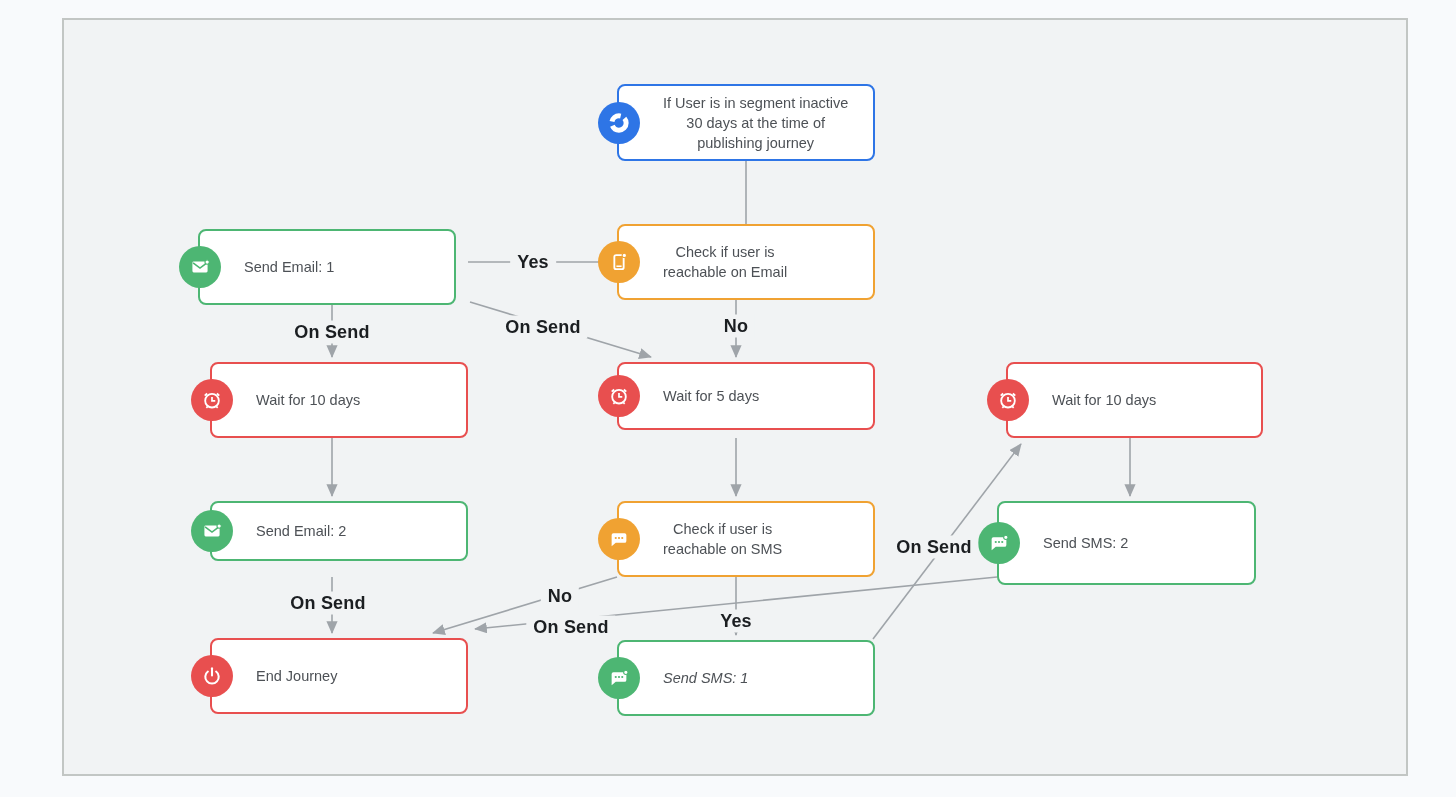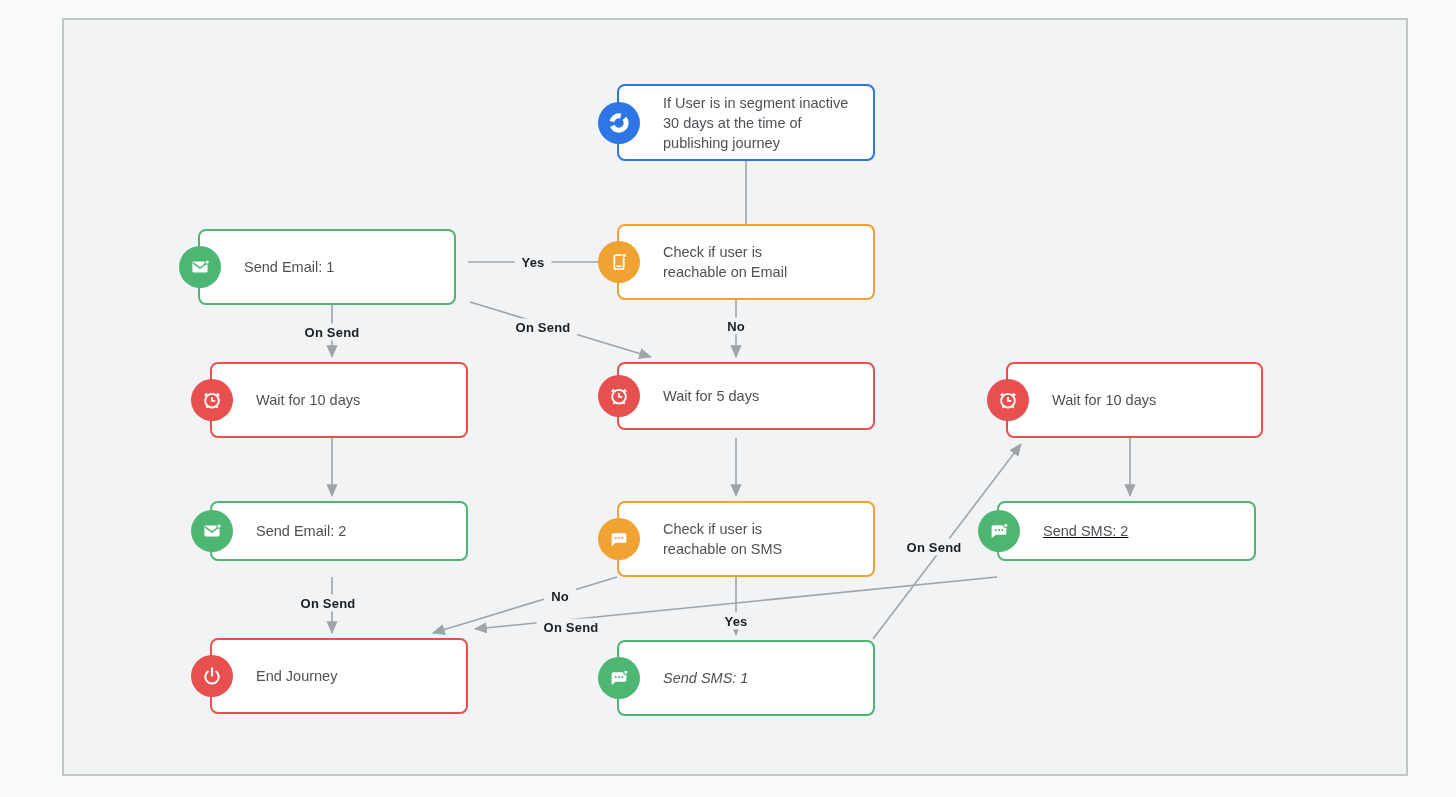--- a/index.html
+++ b/index.html
@@ -12,34 +12,35 @@
     position:absolute;box-sizing:border-box;
     background:#f1f3f4;border:2px solid #c2c6c4;
   }
   #edge-layer{position:absolute;left:0;top:0;pointer-events:none;}
   .flow-node{
     position:absolute;box-sizing:border-box;background:#ffffff;
     border:2px solid #888;border-radius:8px;
     display:flex;align-items:center;
     padding-left:44px;padding-right:12px;
     cursor:pointer;
+    text-align:center;
   }
   .node-icon{
     position:absolute;left:-21px;top:50%;margin-top:-21px;
     width:42px;height:42px;border-radius:50%;
     display:flex;align-items:center;justify-content:center;
   }
   .node-icon svg{width:26px;height:26px;display:block;}
   .node-label{
     font-size:14.5px;color:#4d5156;line-height:1.38;white-space:pre-line;
   }
   .edge-label{
     position:absolute;transform:translate(-50%,-50%);
     background:#f1f3f4;padding:1px 7px;
-    font-size:13px;font-weight:700;color:#1b1e21;letter-spacing:.2px;
+    font-size:18px;font-weight:700;color:#1b1e21;letter-spacing:.2px;
     white-space:nowrap;
   }
 </style>
 </head>
 <body style="background: rgb(248, 250, 252);">
 
 <div class="canvas-panel" style="left: 62px; top: 18px; width: 1346px; height: 758px; background: rgb(241, 243, 244); border-color: rgb(194, 198, 196);"></div>
 <svg id="edge-layer" width="1456" height="797" viewBox="0 0 1456 797">
     <defs>
       <marker id="arw" markerWidth="9" markerHeight="8" refX="7.4" refY="3.5" orient="auto">
@@ -167,21 +168,21 @@
           <circle cx="12" cy="12.6" r="6.3" fill="none" stroke="#fff" stroke-width="1.7"></circle>
           <polyline points="12,9.3 12,12.9 15,12.9" fill="none" stroke="#fff" stroke-width="1.6"></polyline>
           <line x1="7.5" y1="6" x2="5.3" y2="8" stroke="#fff" stroke-width="1.7"></line>
           <line x1="16.5" y1="6" x2="18.7" y2="8" stroke="#fff" stroke-width="1.7"></line>
           <line x1="8.1" y1="17.9" x2="6.8" y2="19.3" stroke="#fff" stroke-width="1.5"></line>
           <line x1="15.9" y1="17.9" x2="17.2" y2="19.3" stroke="#fff" stroke-width="1.5"></line>
         </svg>
       </span>
       <span class="node-label">Wait for 10 days</span>
     </div>
-    <div class="flow-node" style="left: 997px; top: 501px; width: 259px; height: 60px; border-color: rgb(77, 182, 115); text-decoration: underline;">
+    <div class="flow-node" style="left: 997px; top: 501px; width: 259px; height: 84px; border-color: rgb(77, 182, 115);">
       <span class="node-icon" style="background: rgb(77, 182, 115);">
         <svg viewBox="0 0 24 24">
           <path d="M5.2 8.4a1.7 1.7 0 0 1 1.7-1.7h10.2a1.7 1.7 0 0 1 1.7 1.7v5.4a1.7 1.7 0 0 1-1.7 1.7H9l-3.8 3.1z" fill="#fff"></path>
           <circle cx="9" cy="11.1" r="1" fill="#4db673"></circle>
           <circle cx="12" cy="11.1" r="1" fill="#4db673"></circle>
           <circle cx="15" cy="11.1" r="1" fill="#4db673"></circle>
           <circle cx="18.3" cy="6.8" r="2" fill="#fff" stroke="#4db673" stroke-width="1"></circle>
         </svg>
       </span>
       <span class="node-label">Send SMS: 2</span>

